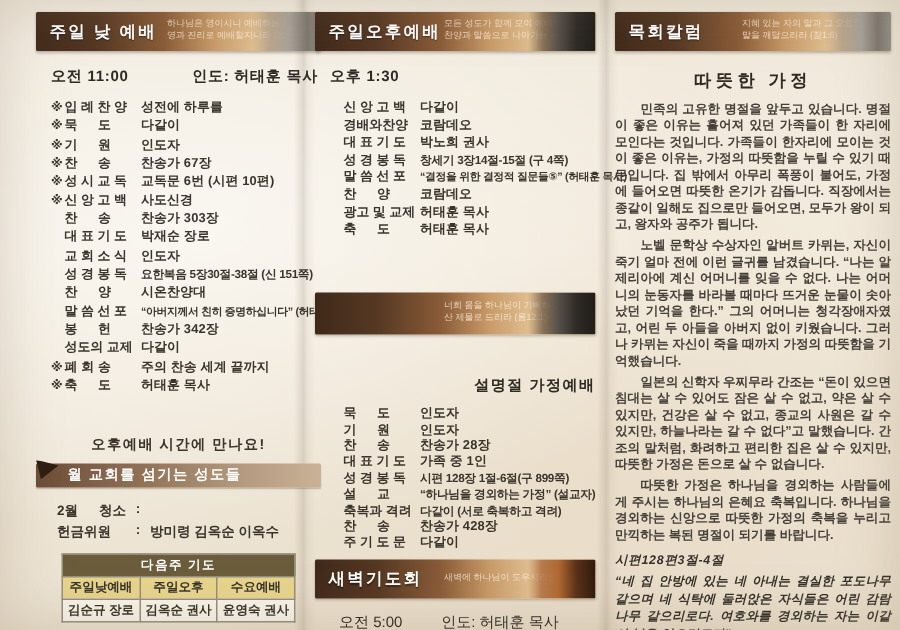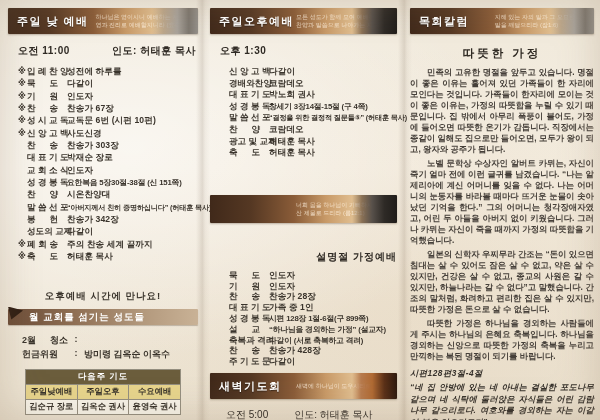--- a/index.html
+++ b/index.html
@@ -10,21 +10,21 @@
       radial-gradient(ellipse at 22% 35%, rgba(255,255,255,0.55), rgba(255,255,255,0) 55%),
       radial-gradient(ellipse at 70% 75%, rgba(214,186,148,0.20), rgba(214,186,148,0) 60%),
       linear-gradient(180deg,#f0e9db,#f4ede0 40%,#ebe2d1); }
   #page::after { content:""; position:absolute; inset:0; pointer-events:none;
     box-shadow: inset 0 0 42px rgba(140,116,86,0.28); }
   .fold { position:absolute; top:0; bottom:0; width:14px;
     background:linear-gradient(90deg, rgba(100,80,60,0) 0%, rgba(100,80,60,0.16) 45%, rgba(100,80,60,0.06) 65%, rgba(100,80,60,0) 100%); }
   .fold1 { left:196px; } .fold2 { left:398px; }
 
   .col { position:absolute; top:8px; }
-  .col-left { left:8px; width:190px; }
+  .col-left { left:24px; width:190px; }
   .col-mid { left:210px; width:187px; }
   .col-right { left:410px; width:184px; }
 
   
   .banner { position:relative; height:26px; overflow:hidden; border-radius:1px;
     background:linear-gradient(90deg,#40291a 0%,#553823 22%,#8a5c38 45%,#c89a68 62%,#e3c294 78%,#d9b88c 100%);
     box-shadow:0 1px 2px rgba(80,60,40,0.35); }
   .banner.tall { height:28px; }
   .b-title { position:absolute; left:9px; top:50%; transform:translateY(-50%);
     color:#fff; font-weight:bold; font-size:11px; letter-spacing:1.5px; white-space:nowrap;
@@ -41,21 +41,21 @@
   .time-row { display:flex; justify-content:space-between; margin:10px 2px 0 10px;
     font-size:10px; font-weight:bold; color:#2f2a24; letter-spacing:0.5px; white-space:nowrap; }
 
   .rows { margin-top:8px; padding-left:10px; }
   .row { display:flex; align-items:baseline; height:12.35px; font-size:8.6px; font-weight:bold;
     color:#3a342c; white-space:nowrap; }
   .col-mid .row { height:11.6px; }
   .wed-rows .row { height:10.8px; }
   .row .pre { width:9px; flex:none; font-size:8px; }
   .row .lbl { width:31px; flex:none; text-align:justify; text-align-last:justify; margin-right:9px; }
-  .row .val { letter-spacing:0.1px; }
+  .row .val { letter-spacing:0.1px;padding-left:11px; }
   .row .val-long { font-size:7.2px; letter-spacing:-0.2px; }
   .row .val-sm { font-size:7.8px; letter-spacing:-0.2px; }
 
   .note { margin-top:26px; text-align:center; font-size:9.5px; font-weight:bold;
     color:#3a342c; letter-spacing:1px; }
 
   .serve-bar { position:relative; height:16px; margin-top:6px; border-radius:1px;
     background:linear-gradient(90deg,#6b4c37 0%,#8f6f54 35%,#b2987c 70%,#c9b296 100%);
     color:#fff; font-size:9.5px; font-weight:bold; line-height:16px; padding-left:21px;
     letter-spacing:1px; box-shadow:0 1px 1px rgba(80,60,40,0.3); }

